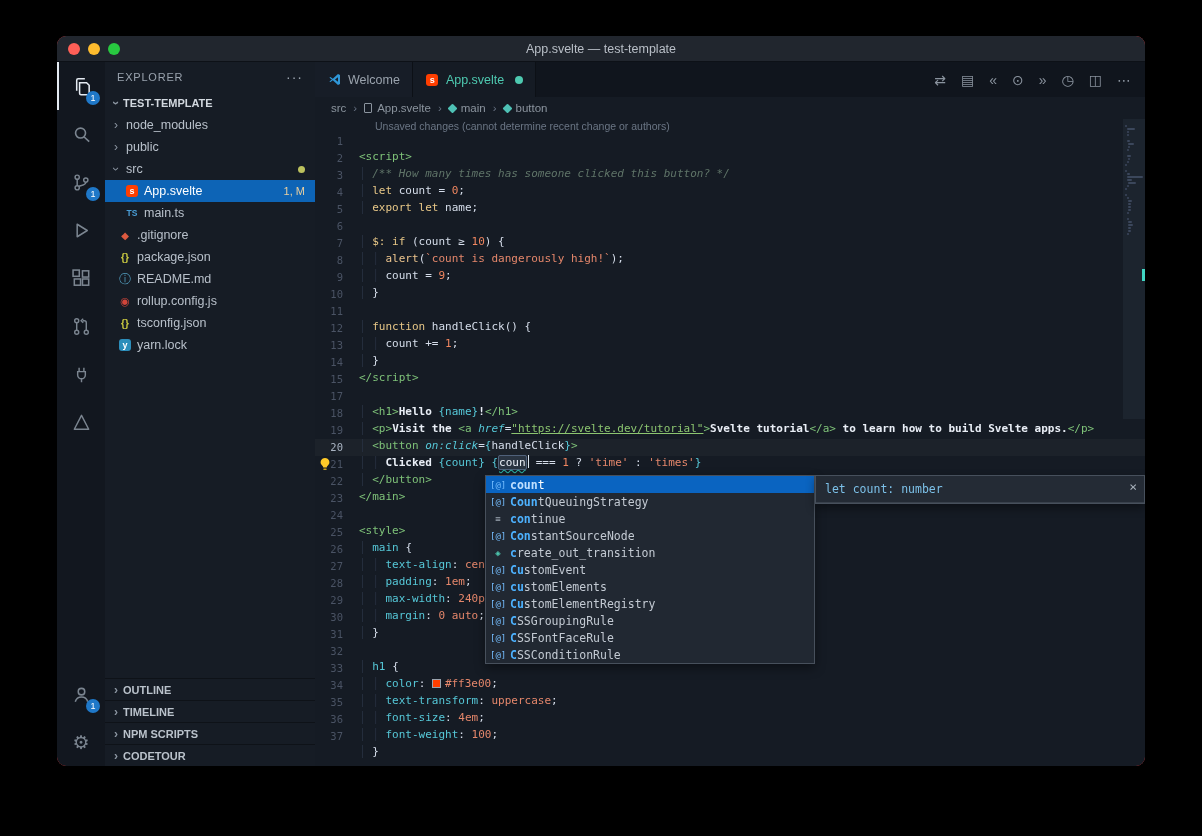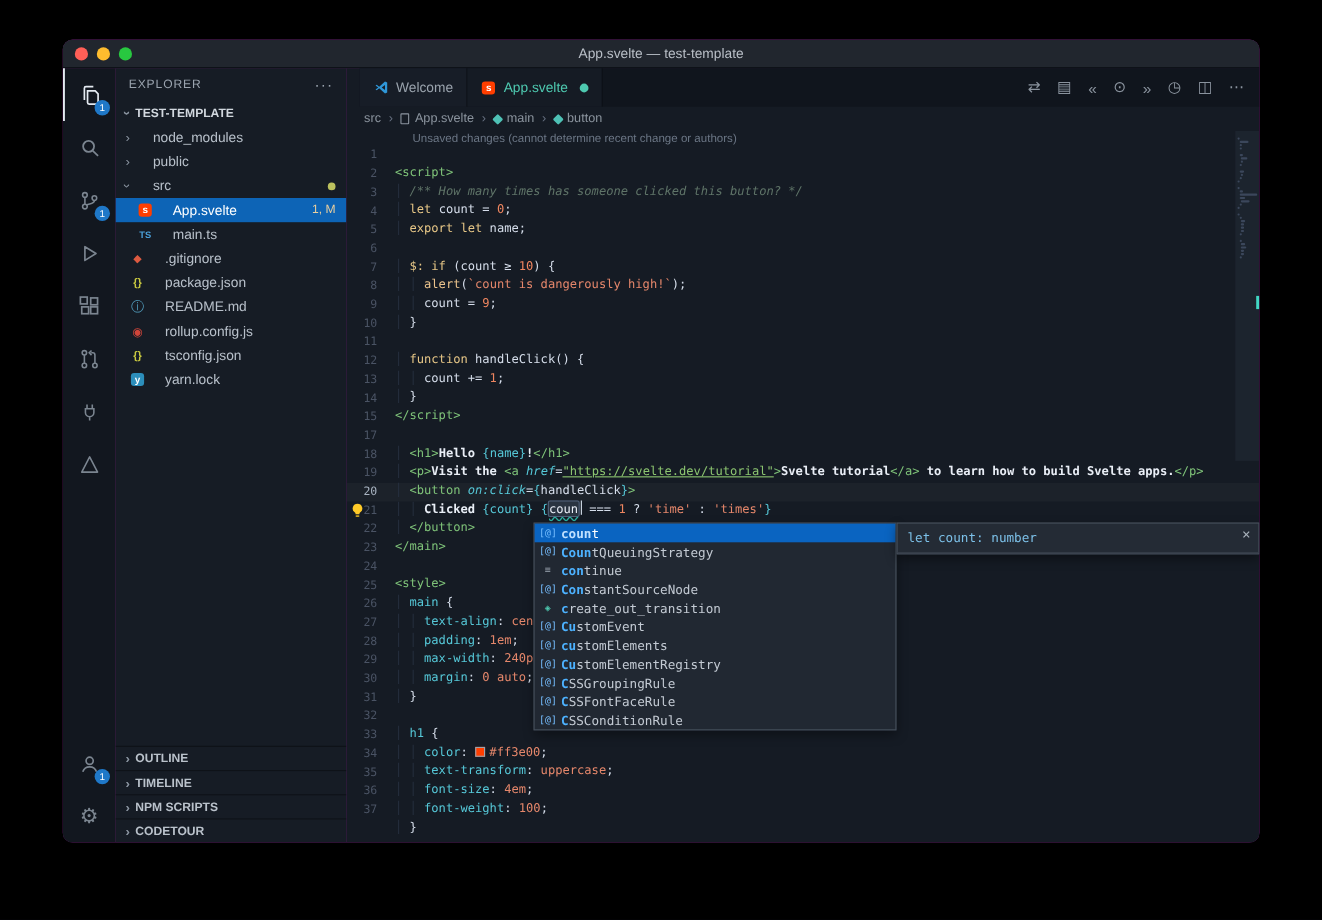--- a/index.html
+++ b/index.html
@@ -1,19 +1,19 @@
 <!DOCTYPE html>
 <html><head>
 <meta charset="utf-8">
 <style>
   * { box-sizing: border-box; margin: 0; padding: 0; }
   html,body { width:1202px; height:836px; background:#000; overflow:hidden;
     font-family:"Liberation Sans","DejaVu Sans",sans-serif; }
   .window { position:absolute; left:57px; top:36px; width:1088px; height:730px;
-    background:#701a75; border-radius:9px; overflow:hidden;
+    background:#ef4444; border-radius:9px; overflow:hidden;
     box-shadow:0 25px 70px rgba(0,0,0,.6); }
 
   
   .titlebar { height:26px; background:#21262e; display:flex; align-items:center;
     position:relative; border-bottom:1px solid #0d1117; }
   .traffic { position:absolute; left:11px; top:0; height:26px; display:flex; align-items:center; gap:8px; }
   .tl { width:12px; height:12px; border-radius:50%; }
   .tl.red{background:#ff5f57}.tl.yellow{background:#febc2e}.tl.green{background:#28c840}
   .title { flex:1; text-align:center; font-size:12.5px; color:#b9bfc7; }
 
@@ -40,39 +40,39 @@
   .sidebar-head .grow { flex:1; }
   .more { color:#9aa3ae; font-size:14px; letter-spacing:1px; cursor:pointer; }
   .section-head { height:22px; display:flex; align-items:center; font-weight:bold;
     font-size:11px; color:#d2d8df; padding-left:4px; }
   .chev { display:inline-block; width:14px; text-align:center; color:#8b95a1;
     font-size:12px; flex:none; }
   .chev.down { transform:rotate(90deg); }
   .row { height:22px; display:flex; align-items:center; font-size:12.5px;
     color:#b8c0ca; cursor:pointer; white-space:nowrap; }
   .row.selected { background:#0d64b6; color:#fff; }
-  .row .label { margin-left:16px; }
+  .row .label { margin-left:3px; }
   .fbadge { margin-left:auto; margin-right:10px; font-size:11px; color:#e8cfa0; }
   .fdot { margin-left:auto; margin-right:10px; width:7px; height:7px; border-radius:50%; background:#bcc15e; }
   .fi { width:16px; margin-right:1px; display:inline-flex; align-items:center; justify-content:center; flex:none; }
   .sq { width:12px; height:12px; border-radius:3px; color:#fff; font-weight:bold; font-size:9px;
     display:inline-flex; align-items:center; justify-content:center; }
   .sq.sv{background:#ff3e00}.sq.yn{background:#2c8ebb}
   .fi .ts { color:#4a9fd8; font-weight:bold; font-size:8.5px; }
   .fi.json { color:#cbcb41; font-weight:bold; font-size:10px; }
   .fi.git  { color:#dd5a40; font-size:10px; }
   .fi.info { color:#519aba; font-size:12px; }
   .fi.rollup { color:#d0453a; font-size:11px; }
   .sidebar-bottom { position:absolute; left:0; right:0; bottom:0; }
   .bsec { height:22px; display:flex; align-items:center; font-size:11px; font-weight:bold;
     color:#bac2cb; border-top:1px solid #0e1218; padding-left:4px; cursor:pointer; }
 
   
   .editor { position:absolute; left:258px; top:0; right:0; height:100%; background:#151b24; }
-  .tabbar { position:absolute; top:0; left:12px; right:0; height:35px; background:#10151d;
+  .tabbar { position:absolute; top:0; left:0; right:0; height:35px; background:#10151d;
     display:flex; align-items:stretch; }
   #tabs { display:flex; }
   .tab { display:flex; align-items:center; gap:6px; padding:0 12px; font-size:12.5px;
     color:#9aa3ad; background:#171d27; border-right:1px solid #0c1016; cursor:pointer; }
   .tab.active { background:#151b24; color:#4ec9b0; }
   .tab-ic { width:15px; height:15px; display:flex; align-items:center; justify-content:center; }
   .dirty { width:8px; height:8px; border-radius:50%; background:#4ec9b0; margin-left:5px; }
   .editor-actions { margin-left:auto; display:flex; align-items:center; gap:15px;
     padding-right:14px; color:#8a939e; font-size:14px; }
   .ea { cursor:pointer; }

